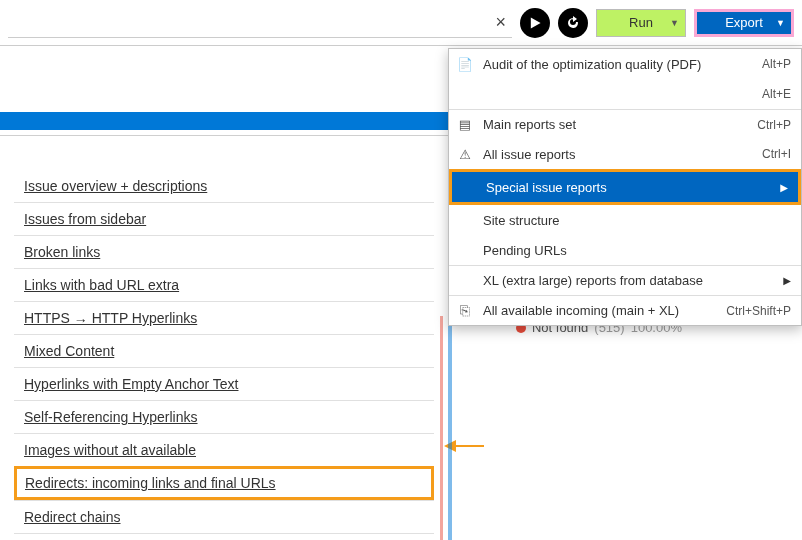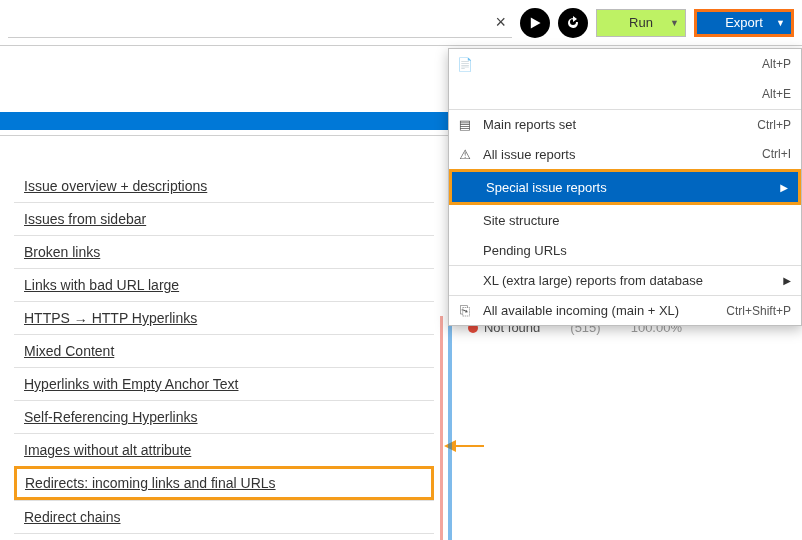--- a/index.html
+++ b/index.html
@@ -5,21 +5,21 @@
   * { box-sizing: border-box; margin: 0; padding: 0; }
   body { font-family: "Segoe UI", Arial, sans-serif; font-size: 13px; color: #333; background: #fff; width: 802px; height: 540px; overflow: hidden; position: relative; }
   .toolbar { height: 46px; display: flex; align-items: center; justify-content: flex-end; padding: 0 8px; gap: 8px; border-bottom: 1px solid #ccc; }
   .search-area { flex: 1; height: 30px; border-bottom: 1px solid #ccc; position: relative; }
   .search-close { position: absolute; right: 6px; top: 50%; transform: translateY(-50%); font-size: 18px; color: #444; cursor: pointer; }
   .round-btn { width: 30px; height: 30px; border-radius: 50%; background: #000; display: flex; align-items: center; justify-content: center; color: #fff; cursor: pointer; }
   .select-run { width: 90px; height: 28px; border: 1px solid #bbb; background: #bef264; display: flex; align-items: center; justify-content: center; gap: 6px; cursor: pointer; position: relative; }
   .caret { font-size: 9px; color: #555; position: absolute; right: 6px; }
   .export-btn { width: 100px; height: 28px; background: #0066c0; color: #fff; display: flex; align-items: center; justify-content: center; position: relative; cursor: pointer; }
   .export-btn .caret { color: #fff; }
-  .highlight-box { border: 3px solid #f97316; text-align: right; }
+  .highlight-box { border: 3px solid #f9a8d4; text-align: right; }
   .sub-toolbar { height: 90px; border-bottom: 1px solid #cfcfcf; position: relative; }
   .blue-band { position: absolute; left: 0; right: 0; top: 66px; height: 18px; background: #0078d7; }
   .action-row { position: absolute; top: 100px; left: 0; right: 0; height: 36px; display: flex; align-items: center; justify-content: flex-end; padding-right: 0; gap: 0; border-bottom: 1px solid #cfcfcf; }
   .action-btn { height: 30px; padding: 0 12px; display: flex; align-items: center; gap: 6px; border: 1px solid #ccc; color: #888; cursor: pointer; margin-left: 6px; font-size: 13px; }
   .action-btn.dark { color: #333; }
   .eye-icon svg, .pie-icon svg { width: 14px; height: 14px; }
   
   .left-list { position: absolute; top: 170px; left: 14px; width: 420px; }
   .left-item { padding: 8px 10px; border-top: 1px solid #e0e0e0; cursor: pointer; font-size: 14px; color: #333; text-decoration: underline; }
   .left-item.noborder { border-top: none; }
@@ -31,21 +31,21 @@
   .dd-item .mi-icon { position: absolute; left: 8px; width: 16px; text-align: center; color: #555; }
   .dd-item .shortcut { margin-left: auto; color: #555; font-size: 12px; }
   .dd-item .sub-caret { margin-left: auto; font-size: 10px; color: #333; padding-left: 8px; }
   .dd-item.sep { border-top: 1px solid #ddd; }
   .dd-item.selected { background: #0066c0; color: #fff; }
   .dd-item.selected .sub-caret { color: #fff; }
   .dd-hl { border: 3px solid #f59c1a; }
   
   .legend-hint { position: absolute; right: 120px; top: 320px; display: flex; align-items: center; gap: 6px; font-size: 13px; color: #555; z-index: 5; }
   .legend-dot { width: 10px; height: 10px; background: #e74c3c; border-radius: 50%; display: inline-block; }
-  .legend-dim { color: #9e9e9e; margin-left: 24px; }
+  .legend-dim { color: #9e9e9e; }
   .vbar { position: absolute; top: 316px; bottom: 0; width: 4px; }
   .vbar.blue { left: 448px; background: rgba(0,120,215,0.5); }
   .vbar.red { left: 440px; width: 3px; background: rgba(231,76,60,0.5); }
 </style>
 </head>
 <body>
 
 <div class="toolbar">
   <div class="search-area">
     <span class="search-close">×</span>
@@ -87,26 +87,26 @@
           <path d="M8 8 L8 2 A6 6 0 0 1 14 8 Z" fill="#fff"></path>
         </svg></span>
     <span>Use as segme</span>
   </div>
 </div>
 
 <div class="left-list" id="left-list">
     <div class="left-item noborder">Issue overview + descriptions</div>
     <div class="left-item">Issues from sidebar</div>
     <div class="left-item">Broken links</div>
-    <div class="left-item">Links with bad URL large</div>
+    <div class="left-item">Links with bad URL extra</div>
     <div class="left-item">HTTPS → HTTP Hyperlinks</div>
     <div class="left-item">Mixed Content</div>
     <div class="left-item">Hyperlinks with Empty Anchor Text</div>
     <div class="left-item">Self-Referencing Hyperlinks</div>
-    <div class="left-item">Images without alt attribute</div>
+    <div class="left-item">Images without alt available</div>
     <div class="left-item hl">Redirects: incoming links and final URLs</div>
     <div class="left-item">Redirect chains</div>
     <div class="left-item">Redirects blocked by robots.txt</div>
   </div>
 
 <div class="arrow-indicator">
   <svg width="40" height="20" viewBox="0 0 40 20">
       <line x1="40" y1="10" x2="8" y2="10" stroke="#f59c1a" stroke-width="2"></line>
       <path d="M0 10 L12 4 L12 16 Z" fill="#f59c1a"></path>
     </svg>
@@ -118,20 +118,21 @@
 <div class="legend-hint">
   <span class="legend-dot"></span>
   <span>Not found</span>
   <span class="legend-dim">(515)</span>
   <span class="legend-dim">100.00%</span>
 </div>
 
 <div class="dd-menu" id="dd-menu">
     <div class="dd-item">
       <span class="mi-icon">📄</span>
+      <span>Audit of the optimization quality (PDF)</span>
       <span class="shortcut">Alt+P</span>
     </div>
     <div class="dd-item">
       <span class="mi-icon"></span>
       <span class="shortcut">Alt+E</span>
     </div>
     <div class="dd-item sep">
       <span class="mi-icon">▤</span>
       <span>Main reports set</span>
       <span class="shortcut">Ctrl+P</span>

